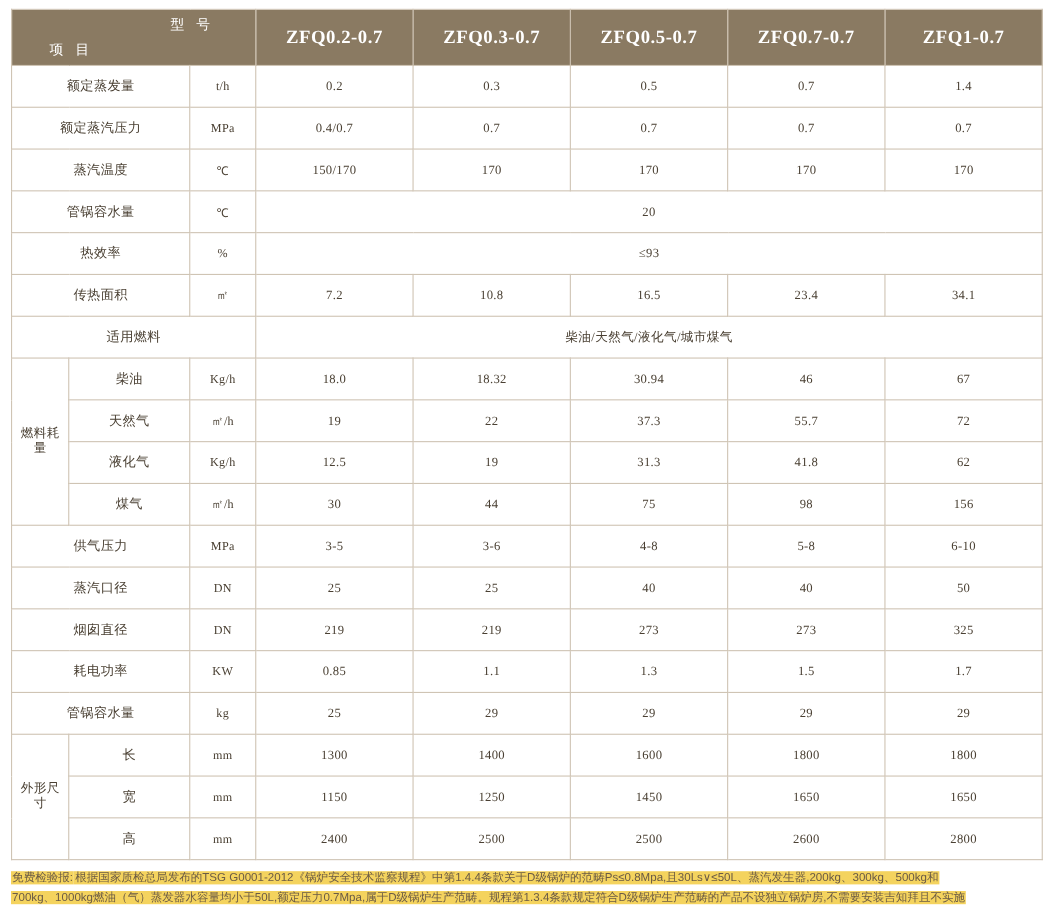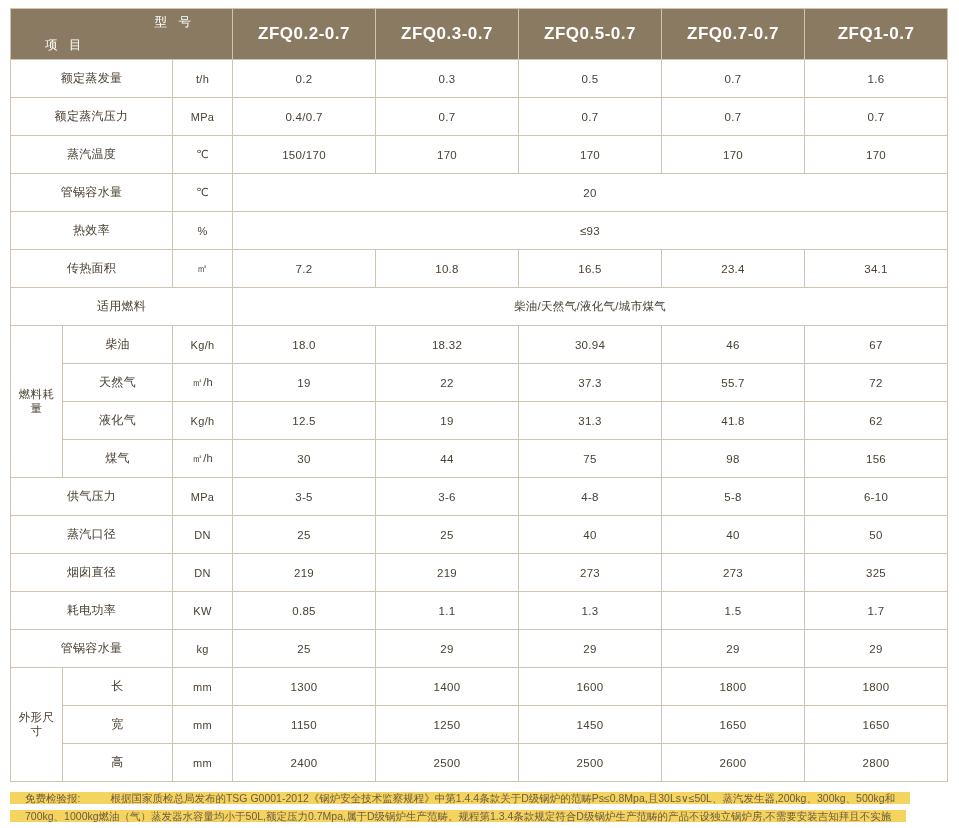--- a/index.html
+++ b/index.html
@@ -14,20 +14,21 @@
     position: relative;
     background: #ffffff;
     padding: 8px 10px 0 10px;
   }
   table.spec {
     width: 759px;
     border-collapse: collapse;
     table-layout: fixed;
     font-size: 11.5px;
     color: #4a4033;
+    font-family: Liberation Serif, serif;
   }
   table.spec td, table.spec th {
     border: 1px solid #cfc4b4;
     text-align: center;
     vertical-align: middle;
     padding: 2px 3px;
     font-weight: normal;
     letter-spacing: 0.3px;
   }
   
@@ -83,21 +84,21 @@
   
   .note {
     margin-top: 8px;
     font-size: 10.5px;
     line-height: 1.7;
     color: #6b5b45;
     width: 939px;
   }
   .note .hl {
     background: #f4d35e;
-    padding: 0 15px;
+    padding: 0 1px;
   }
   .note .line { display: block; }
 </style>
 </head>
 <body>
 
 <div class="page">
 
   <table class="spec">
     <colgroup>
@@ -127,21 +128,21 @@
     </thead>
     <tbody>
 
       <tr>
         <td colspan="2" class="rowlabel">额定蒸发量</td>
         <td class="unit">t/h</td>
         <td class="val">0.2</td>
         <td class="val">0.3</td>
         <td class="val">0.5</td>
         <td class="val">0.7</td>
-        <td class="val">1.6</td>
+        <td class="val">1.4</td>
       </tr>
 
       <tr>
         <td colspan="2" class="rowlabel">额定蒸汽压力</td>
         <td class="unit">MPa</td>
         <td class="val">0.4/0.7</td>
         <td class="val">0.7</td>
         <td class="val">0.7</td>
         <td class="val">0.7</td>
         <td class="val">0.7</td>

